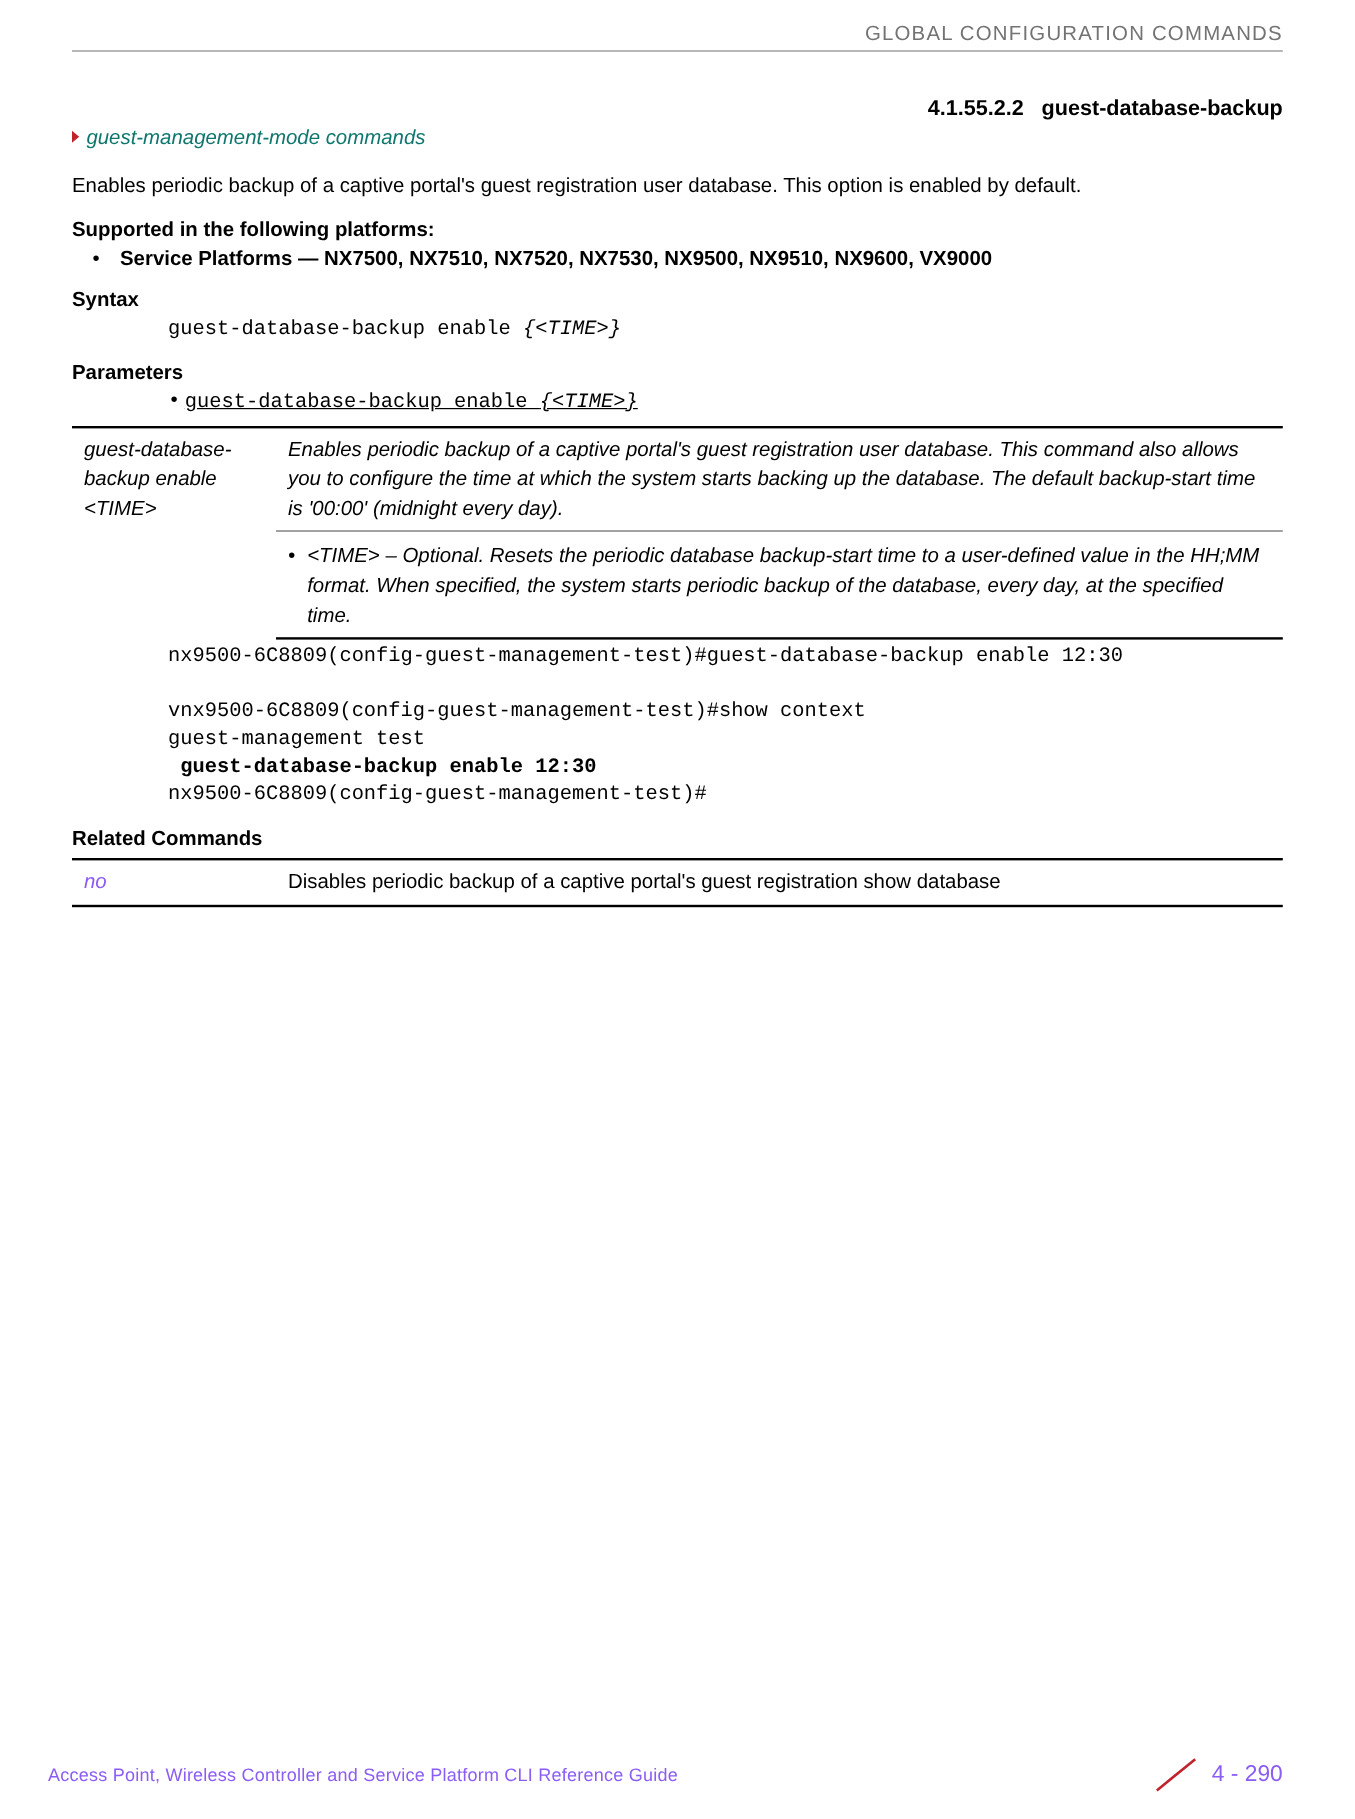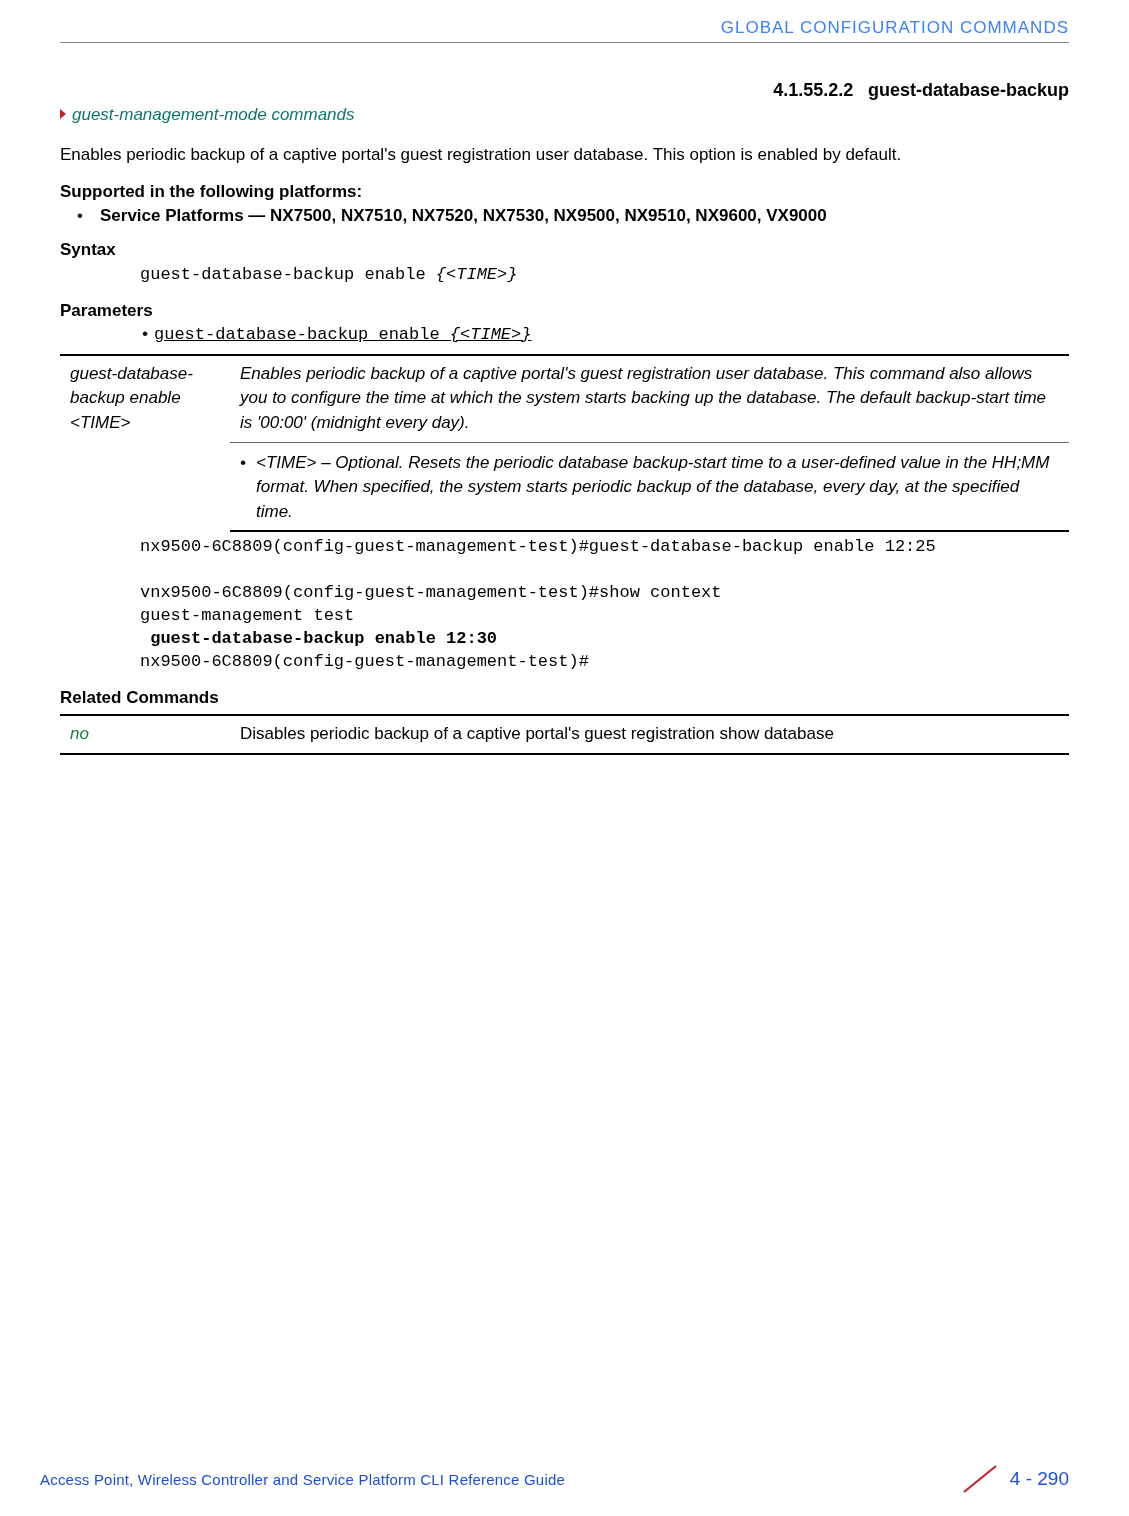--- a/index.html
+++ b/index.html
@@ -13,21 +13,21 @@
       background: #fff;
     }
     .header {
       position: absolute;
       top: 18px;
       right: 60px;
       left: 60px;
       text-align: right;
       font-size: 17px;
       letter-spacing: 1px;
-      color: #3b82f6;
+      color: #737373;
       font-weight: 300;
       border-bottom: 1px solid #888;
       padding-bottom: 4px;
     }
     .content {
       position: absolute;
       top: 80px;
       left: 60px;
       right: 60px;
     }
@@ -130,29 +130,29 @@
     table.related-table td {
       vertical-align: top;
       padding: 6px 10px;
       border-top: 2px solid #000;
       border-bottom: 2px solid #000;
       line-height: 1.45;
     }
     table.related-table td.cell-left {
       width: 170px;
       font-style: italic;
-      color: #15803d;
+      color: #8b5cf6;
     }
     .footer {
       position: absolute;
       bottom: 20px;
       left: 40px;
       right: 60px;
       font-size: 15px;
-      color: #1d4ed8;
+      color: #8b5cf6;
       font-weight: 300;
     }
     .footer-line {
       display: flex;
       align-items: center;
       justify-content: space-between;
     }
     .footer-title { letter-spacing: 0.2px; }
     .page-box {
       display: flex;
@@ -209,21 +209,21 @@
       <td class="cell-right">
         <div class="sub-bullet">
           <div class="sub-bullet-marker">•</div>
           <div class="sub-bullet-text">&lt;TIME&gt; – Optional. Resets the periodic database backup-start time to a user-defined value in the HH;MM format. When specified, the system starts periodic backup of the database, every day, at the specified time.</div>
         </div>
       </td>
     </tr>
   </tbody>
     </table>
 
-  <div class="code-block"><span>nx9500-6C8809(config-guest-management-test)#guest-database-backup enable 12:25</span>
+  <div class="code-block"><span>nx9500-6C8809(config-guest-management-test)#guest-database-backup enable 12:30</span>
 <span></span>
 <span>vnx9500-6C8809(config-guest-management-test)#show context</span>
 <span>guest-management test</span>
 <span class="bold"> guest-database-backup enable 12:30</span>
 <span>nx9500-6C8809(config-guest-management-test)#</span></div>
 
   <div class="subhead">Related Commands</div>
   <table class="related-table">
     <tbody>
         <tr>

